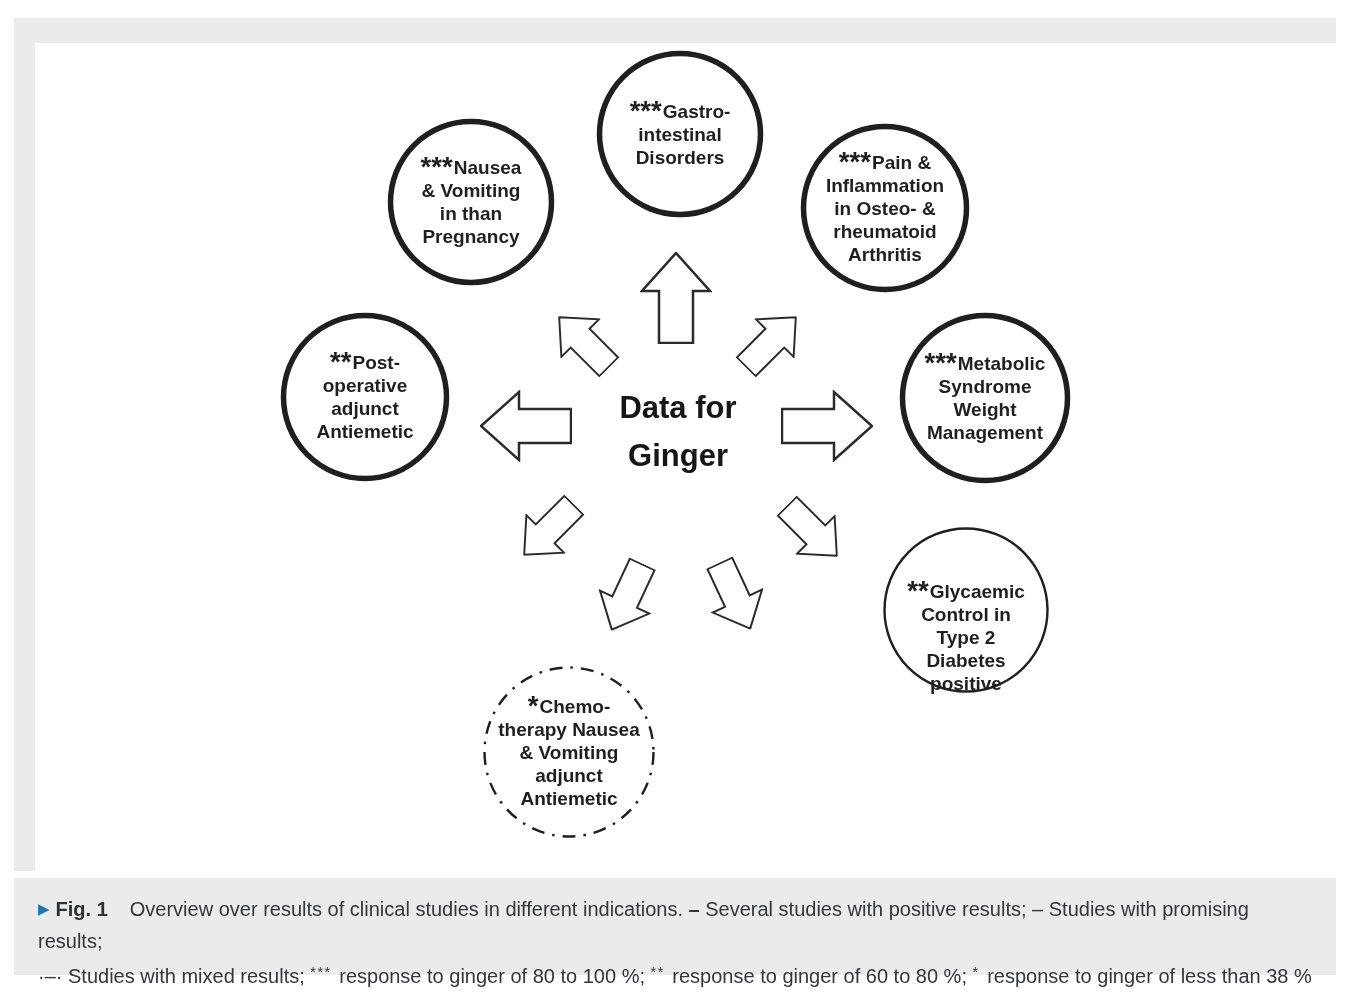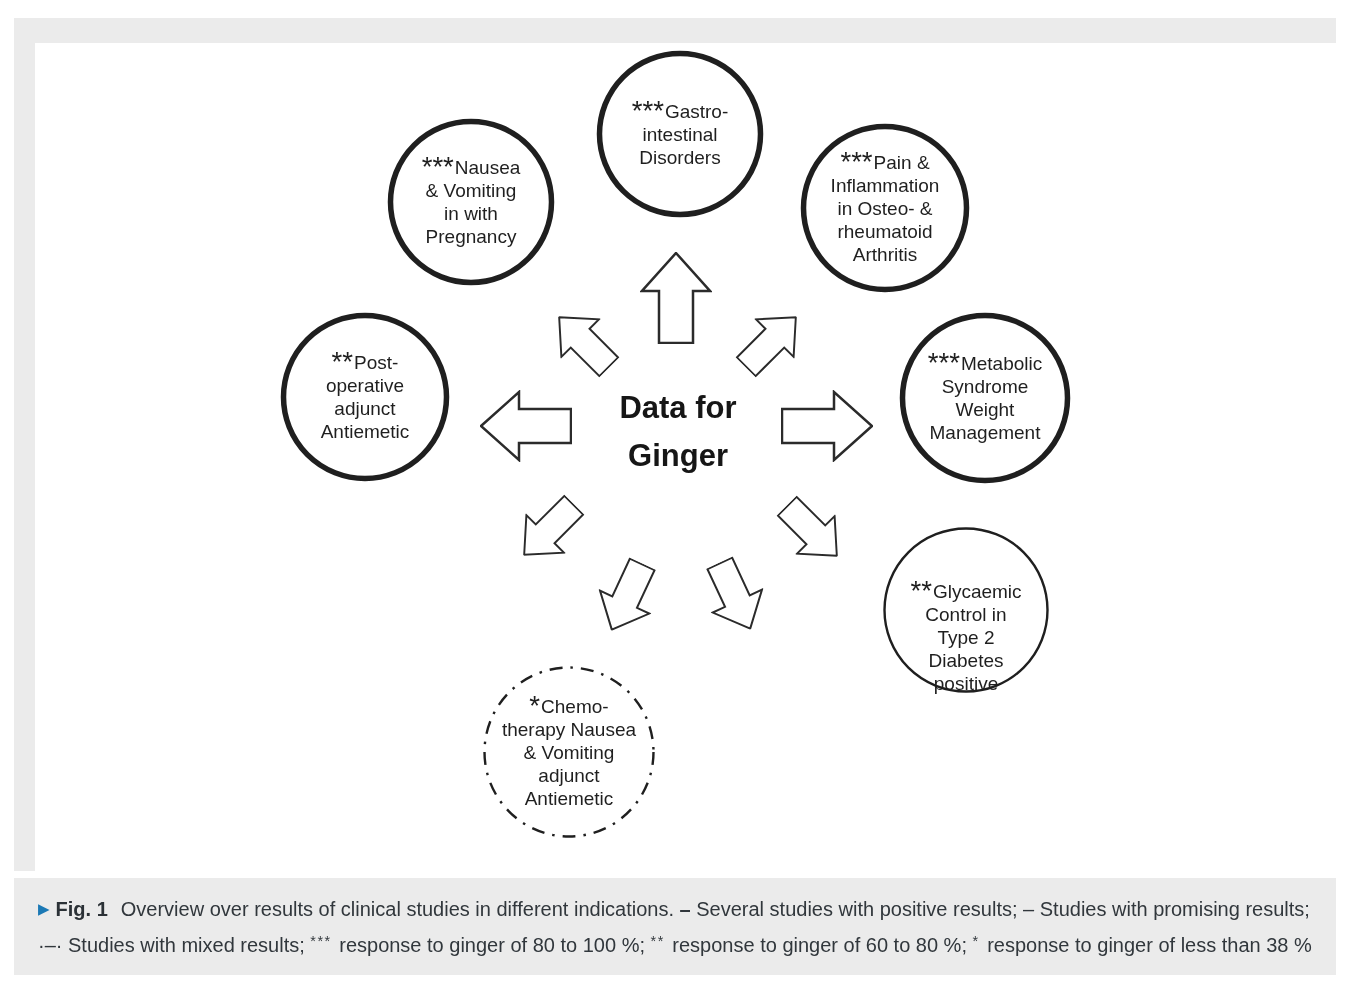--- a/index.html
+++ b/index.html
@@ -14,21 +14,21 @@
   }
   #figure-box{
     position:absolute;left:21px;top:25px;width:1309px;height:838px;
     background:#ffffff;
   }
   
   #diagram{position:absolute;left:0;top:0;width:1356px;height:871px;}
   .node{position:absolute;display:flex;align-items:center;justify-content:center;}
   .node svg{position:absolute;left:0;top:0;}
   .node-text{
-    position:relative;text-align:center;font-weight:400;color:#1f1f1f;
+    position:relative;text-align:center;font-weight:700;color:#1f1f1f;
     font-size:19px;line-height:23px;letter-spacing:0px;
   }
   .node-text .stars{
     font-size:1.45em;line-height:0;margin-right:1px;position:relative;top:2px;
   }
   #center-title{
     position:absolute;left:563px;top:384px;width:230px;
     text-align:center;font-weight:700;font-size:31px;line-height:48px;color:#161616;
   }
   .arrow{position:absolute;width:72px;height:92px;}
@@ -36,21 +36,21 @@
   
   #caption-panel{
     position:absolute;left:14px;top:878px;width:1322px;height:97px;
     background:#ebebeb;color:#31373c;
   }
   #caption-inner{
     position:absolute;left:24px;top:16px;width:1280px;
     font-size:20px;line-height:31px;
   }
   .fig-marker{color:#1b79b5;font-size:15px;position:relative;top:-2px;margin-right:6px;}
-  .fig-label{font-weight:700;margin-right:13px;color:#2b3136;}
+  .fig-label{font-weight:700;margin-right:22px;color:#2b3136;}
   .legend-dash-thick{font-weight:700;}
   .cap-stars{font-size:0.72em;vertical-align:0.42em;letter-spacing:1.5px;margin-right:2px;}
 </style>
 </head>
 <body>
 
 <div id="page">
 
   <div id="figure-panel">
     <div id="figure-box"></div>
@@ -72,21 +72,21 @@
           <div>Disorders</div>
         </div>
       </div>
       <div class="node" style="left: 387px; top: 118px; width: 168px; height: 168px;">
         <svg width="168" height="168">
           <circle cx="84" cy="84" r="80.5" fill="none" stroke="#1f1f1f" stroke-width="5.5"></circle>
         </svg>
         <div class="node-text">
           <div><span class="stars">***</span>Nausea</div>
           <div>&amp; Vomiting</div>
-          <div>in with</div>
+          <div>in than</div>
           <div>Pregnancy</div>
         </div>
       </div>
       <div class="node" style="left: 800px; top: 123px; width: 170px; height: 170px;">
         <svg width="170" height="170">
           <circle cx="85" cy="85" r="81.5" fill="none" stroke="#1f1f1f" stroke-width="5.5"></circle>
         </svg>
         <div class="node-text">
           <div><span class="stars">***</span>Pain &amp;</div>
           <div>Inflammation</div>

